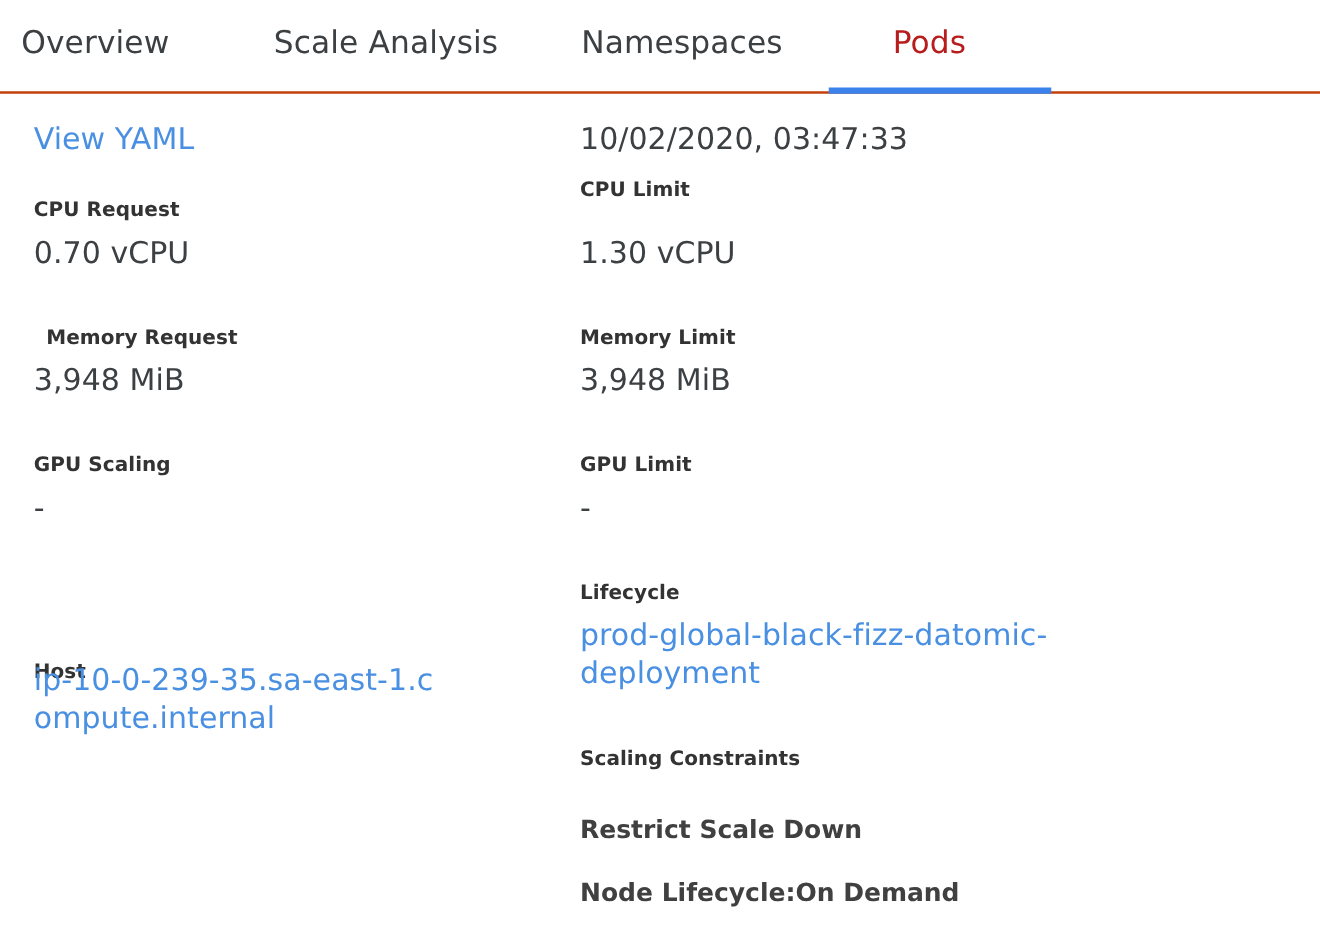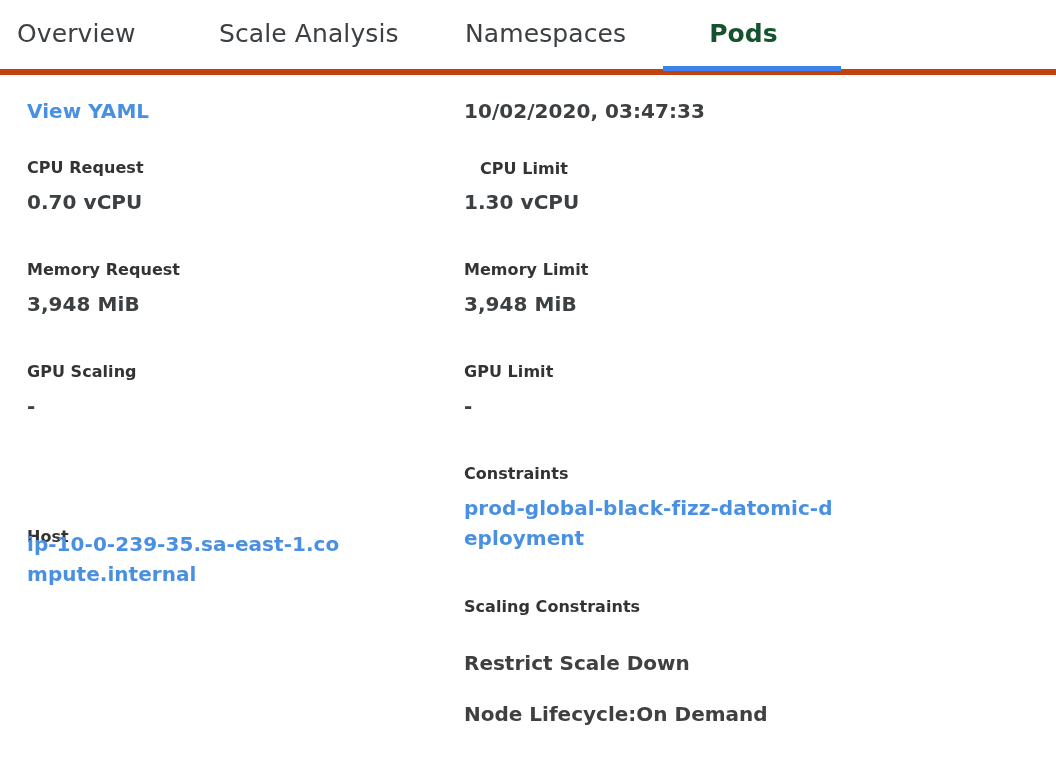--- a/index.html
+++ b/index.html
@@ -13,21 +13,21 @@
     overflow: hidden;
     font-family: "DejaVu Sans", "Liberation Sans", sans-serif;
     -webkit-font-smoothing: antialiased;
   }
 
   
   .tabbar {
     position: relative;
     height: 75px;
     box-sizing: border-box;
-    border-bottom: 6px solid #c2410c;
+    border-bottom: 2px solid #c2410c;
     background: #ffffff;
   }
   .tabs {
     display: flex;
     align-items: flex-start;
     height: 100%;
     padding-left: 17px;
     box-sizing: border-box;
   }
   .tab {
@@ -44,22 +44,21 @@
     cursor: pointer;
     user-select: none;
   }
   .tab.t-overview   { width: 202px; }
   .tab.t-cost       { width: 246px; }
   .tab.t-rightsize  { width: 232px; }
   .tab.t-namespaces { width: 198px; }
   .tab.t-pods       { width: 161px; text-align: center; }
 
   .tab.active {
-    color: #14532d;
-    font-weight: bold;
+    color: #b91c1c;
   }
   .tab.active::after {
     content: "";
     position: absolute;
     left: 0;
     right: -17px;
     bottom: -2px;
     height: 5px;
     background: #3b82ec;
   }
@@ -76,23 +75,23 @@
   .col-left  { left: 27px;  width: 400px; }
   .col-right { left: 464px; width: 400px; }
   .field-label {
     font-size: 16px;
     line-height: 24px;
     font-weight: 700;
     color: #333333;
     letter-spacing: 0.05px;
   }
   .field-value {
-    font-size: 20px;
+    font-size: 24px;
     line-height: 30px;
-    font-weight: 700;
+    font-weight: 400;
     color: #3c4043;
     letter-spacing: 0.05px;
     white-space: pre-wrap;
     word-break: break-all;
   }
   .field-value.link,
   .link-text {
     color: #4a90e2;
     cursor: pointer;
     text-decoration: none;
@@ -103,30 +102,30 @@
     font-size: 20px;
     line-height: 30px;
     font-weight: 700;
     color: #404040;
   }
 
   
   .L-viewyaml  { position: absolute; top: 21px;  left: 0; }
   .L-cpureq-l  { position: absolute; top: 81px;  left: 0; }
   .L-cpureq-v  { position: absolute; top: 112px; left: 0; }
-  .L-memreq-l  { position: absolute; top: 183px; left: 0; }
+  .L-memreq-l  { position: absolute; top: 183px; left: 10px; }
   .L-memreq-v  { position: absolute; top: 214px; left: 0; }
   .L-gpureq-l  { position: absolute; top: 285px; left: 0; }
   .L-gpureq-v  { position: absolute; top: 316px; left: 0; }
   .L-host-l    { position: absolute; top: 402px; left: 0; margin-top: 48px; }
   .L-host-v    { position: absolute; top: 418px; left: 0; width: 330px; margin-top: 36px; }
 
   
   .R-date      { position: absolute; top: 21px;  left: 0; }
-  .R-cpulim-l  { position: absolute; top: 82px;  left: 0; margin-left: 16px; }
+  .R-cpulim-l  { position: absolute; top: 65px;  left: 0; }
   .R-cpulim-v  { position: absolute; top: 112px; left: 0; }
   .R-memlim-l  { position: absolute; top: 183px; left: 0; }
   .R-memlim-v  { position: absolute; top: 214px; left: 0; }
   .R-gpulim-l  { position: absolute; top: 285px; left: 0; }
   .R-gpulim-v  { position: absolute; top: 316px; left: 0; }
   .R-depl-l    { position: absolute; top: 387px; left: 0; }
   .R-depl-v    { position: absolute; top: 418px; left: 0; width: 380px; }
   .R-scale-l   { position: absolute; top: 520px; left: 0; }
   .R-scale-1   { position: absolute; top: 573px; left: 0; }
   .R-scale-2   { position: absolute; top: 624px; left: 0; }
@@ -166,21 +165,21 @@
 
     <div class="field-label R-cpulim-l">CPU Limit</div>
     <div class="field-value R-cpulim-v">1.30 vCPU</div>
 
     <div class="field-label R-memlim-l">Memory Limit</div>
     <div class="field-value R-memlim-v">3,948 MiB</div>
 
     <div class="field-label R-gpulim-l">GPU Limit</div>
     <div class="field-value R-gpulim-v">-</div>
 
-    <div class="field-label R-depl-l">Constraints</div>
+    <div class="field-label R-depl-l">Lifecycle</div>
     <div class="field-value link R-depl-v">prod-global-black-fizz-datomic-deployment</div>
 
     <div class="field-label R-scale-l">Scaling Constraints</div>
     <div class="plain-line R-scale-1">Restrict Scale Down</div>
     <div class="plain-line R-scale-2">Node Lifecycle:On Demand</div>
   </div>
 
 </div>
 
 </body></html>

